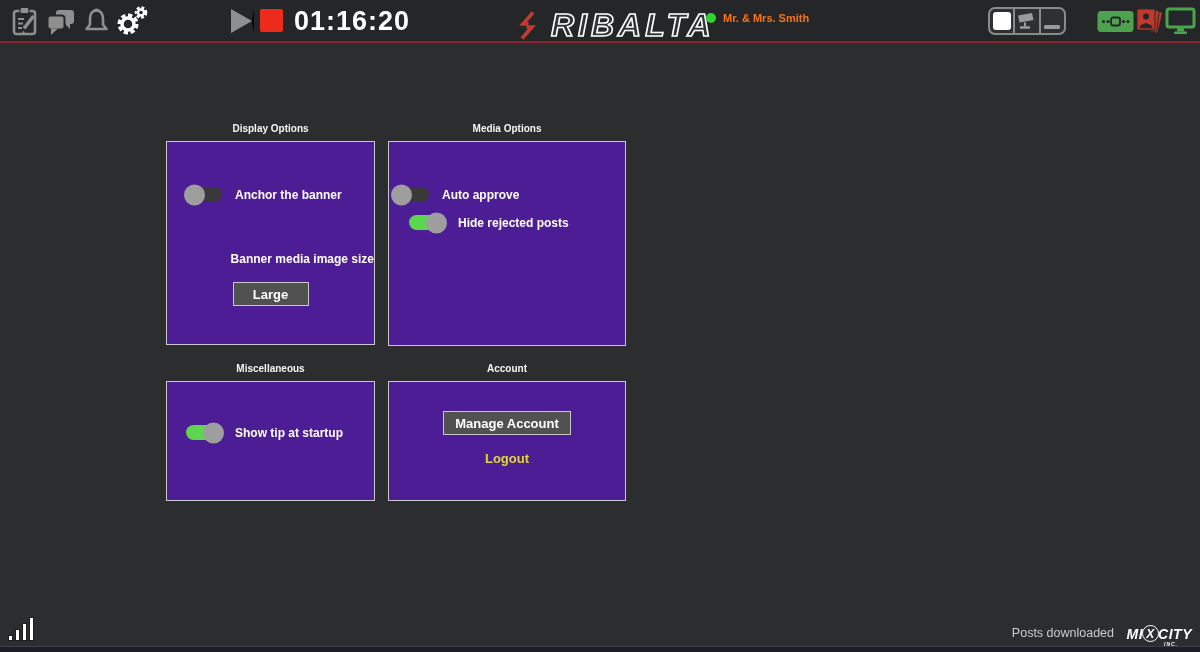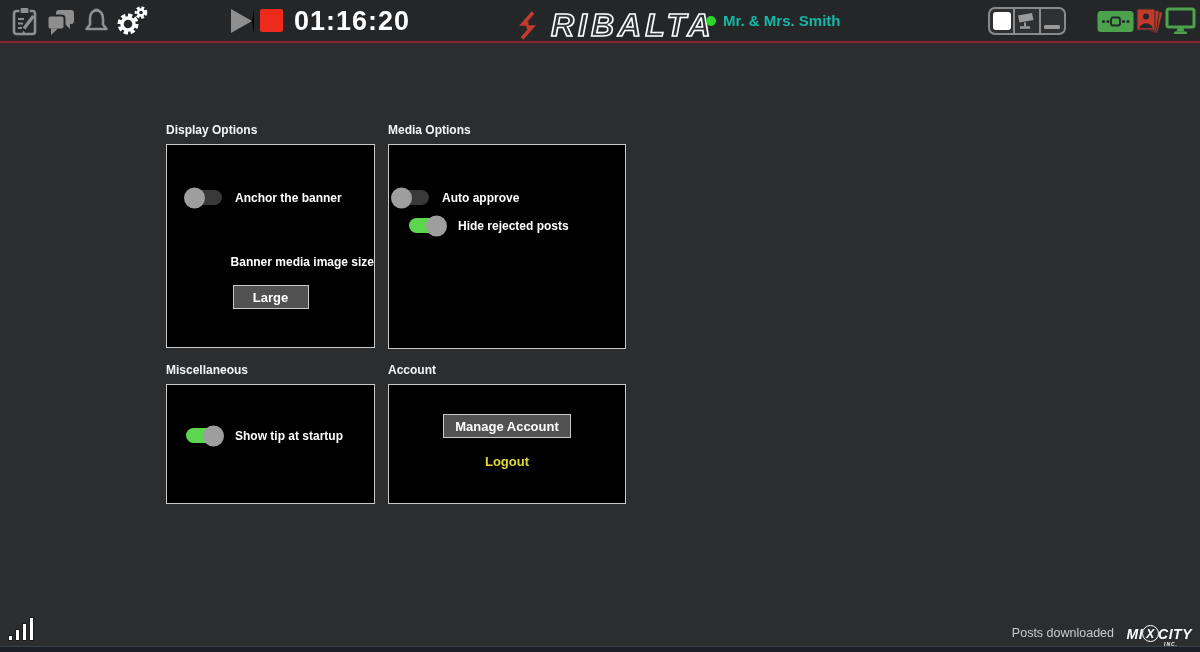--- a/index.html
+++ b/index.html
@@ -22,41 +22,41 @@
   .brand { position:absolute; left:516px; top:7px; display:flex; align-items:center; }
   .brand-stroke { stroke:var(--brand_red,#c23b2e); }
   .brand-text { color:#fff; font-size:32px; font-weight:700; letter-spacing:4px; margin-left:12px;font-style:italic; }
   @supports (-webkit-text-stroke: 1px #fff) {
     .brand-text { color:rgba(255,255,255,0.06); -webkit-text-stroke:1.6px #fff; }
   }
 
   .user-chip { position:absolute; left:706px; top:12px; display:flex; align-items:center;
                gap:7px; cursor:pointer; }
   .user-dot { width:10px; height:10px; border-radius:50%; background:var(--status_green,#2ed52e); }
-  .user-name { color:#14b8a6; font-size:15px; font-weight:600; }
+  .user-name { color:#f97316; font-size:11px; font-weight:600; }
 
   .seg-control { position:absolute; left:988px; top:7px; width:78px; height:28px;
                  border:2px solid #8a8a8a; border-radius:7px; background:#2e3032;
                  display:flex; overflow:hidden; }
   .seg-cell { flex:1; position:relative; display:flex; align-items:center; justify-content:center; cursor:pointer; }
   .seg-cell + .seg-cell { border-left:2px solid #8a8a8a; }
   .seg-white-square { width:18px; height:18px; background:#fff; border-radius:3px; }
   .seg-bar { position:absolute; bottom:4px; left:50%; transform:translateX(-50%);
              width:16px; height:4px; background:#9a9a9a; border-radius:1.5px; }
 
   .fill-green  { fill:var(--icon_green,#4da34d); }
   .stroke-green{ stroke:var(--icon_green,#4da34d); }
   .fill-red    { fill:var(--icon_red,#c0392b); }
   .fill-dark   { fill:#23262a; }
   .stroke-dark { stroke:#23262a; }
 
   
   .panel-group { position:absolute; }
-  .panel-title { color:#f5f5f5; font-size:12px; font-weight:600; margin-bottom:7px; }
-  .panel { position:relative; background:#000000; border:1.5px solid #c9c9c9;padding-left:48px; }
+  .panel-title { color:#f5f5f5; font-size:10px; font-weight:600; margin-bottom:7px;text-align:center; }
+  .panel { position:relative; background:#4c1d95; border:1.5px solid #c9c9c9;padding-left:48px; }
   .toggle-row { position:absolute; left:19px; right:8px; height:21px;
                 display:flex; align-items:center; gap:13px; }
   .toggle { position:relative; width:36px; height:15px; border-radius:8px;
             background:#393939; flex:0 0 auto; cursor:pointer; }
   .toggle .knob { position:absolute; top:50%; transform:translateY(-50%);
                   width:21px; height:21px; border-radius:50%; background:#9e9e9e; left:-2px; }
   .toggle.on { background:var(--toggle_on_green,#5cd64e); }
   .toggle.on .knob { left:auto; right:-2px; }
   .toggle-label { color:#fff; font-size:12px; font-weight:700; white-space:nowrap; }
   .center-label { position:absolute; left:0; right:0; text-align:right;

